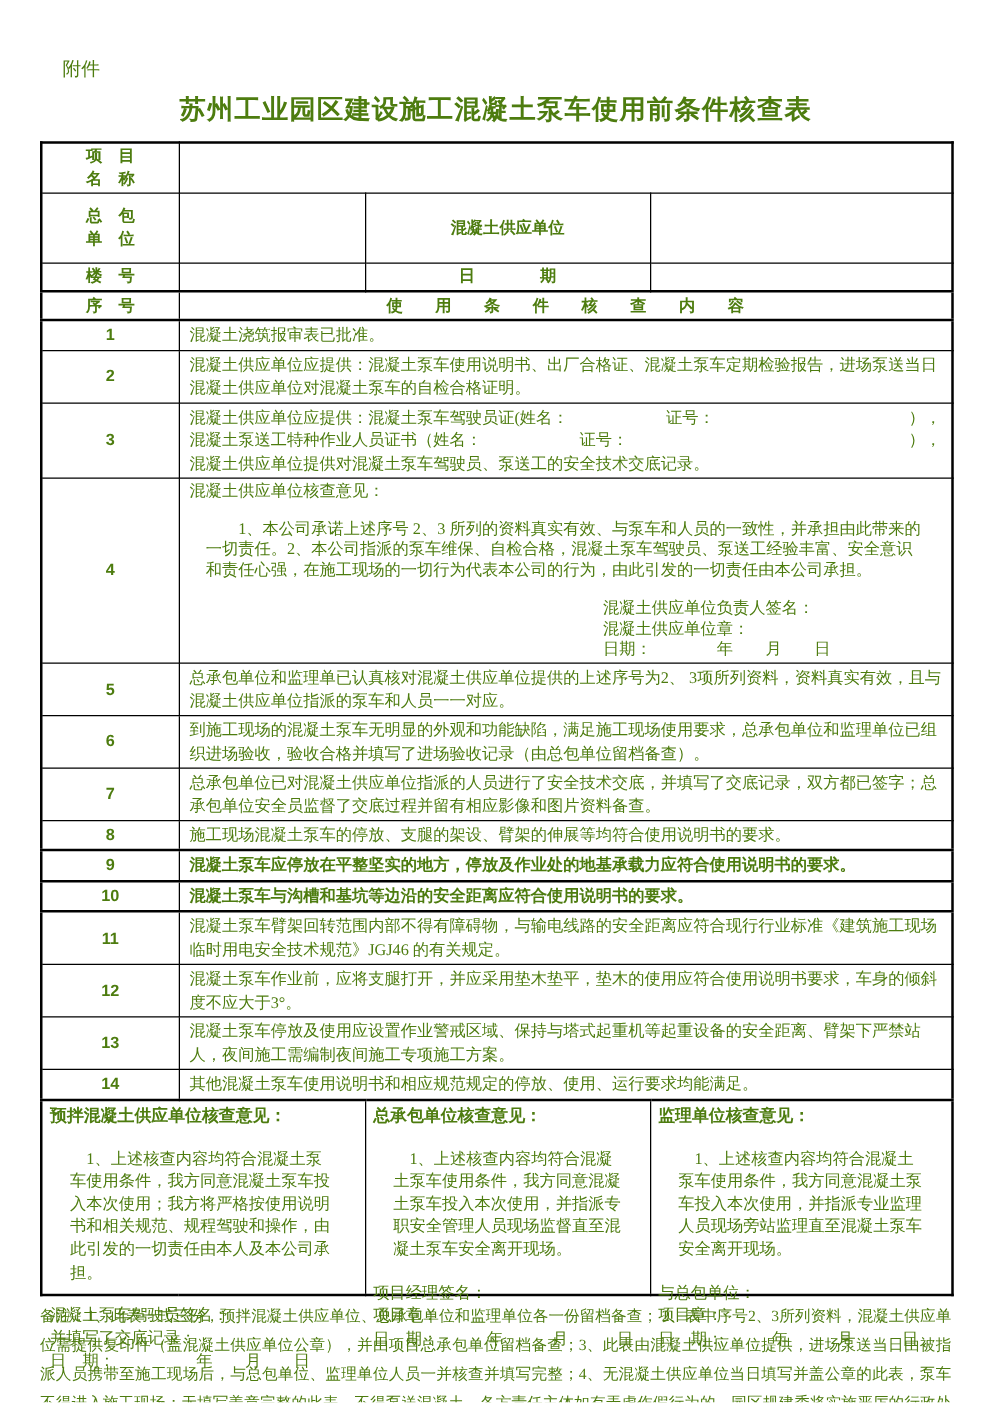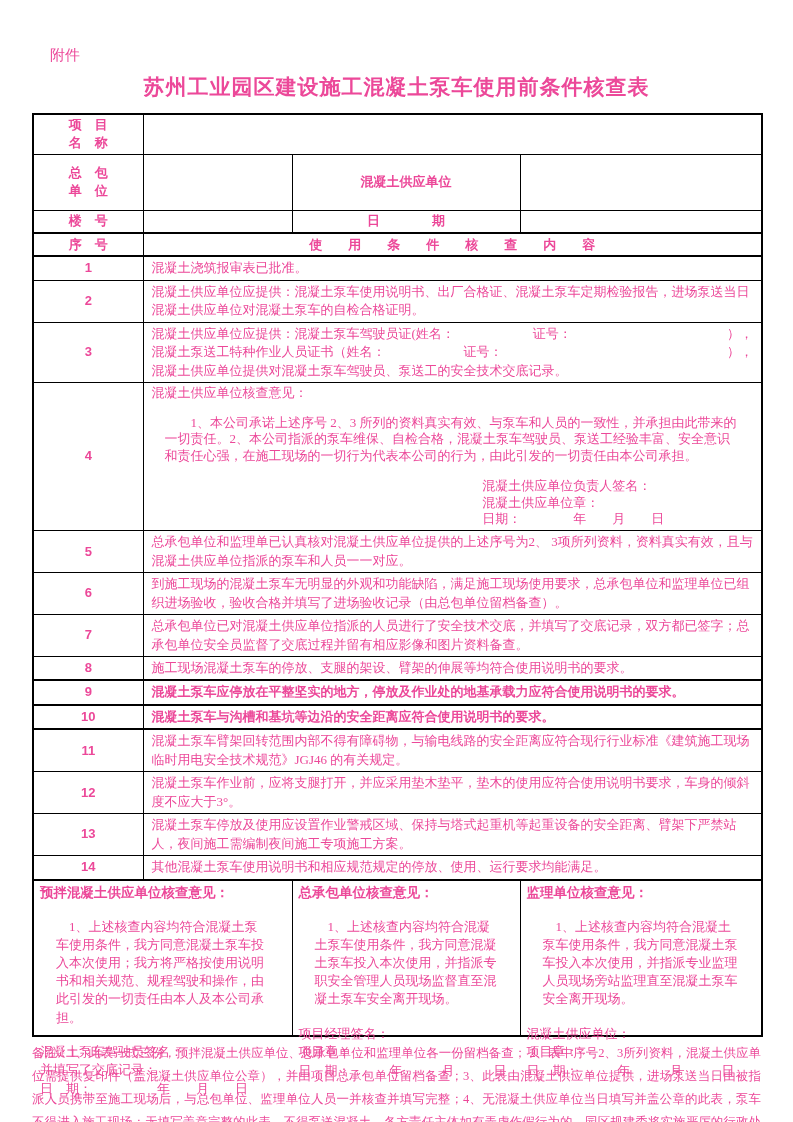--- a/index.html
+++ b/index.html
@@ -1,18 +1,18 @@
 <!DOCTYPE html>
 <html><head>
 <meta charset="utf-8">
 <style>
   * { box-sizing: border-box; }
   html, body { margin: 0; padding: 0; background: #ffffff; }
   .page {
-    width: 793px; height: 1122px; margin: 0 auto; background: #fff; color: #ec4899;
+    width: 793px; height: 1122px; margin: 0 auto; background: #fff; color: #4d7c0f;
     font-family: "Liberation Serif", "DejaVu Serif", serif;
     padding: 46px 32px 0 32px; overflow: hidden; position: relative;
   }
   .attachment { font-size: 15px; margin: 0 0 8px 18px; }
   .doc-title {
     font-family: Liberation Sans, sans-serif;
     font-weight: bold; font-size: 21px; text-align: center; margin: 6px 0 12px 0;
     letter-spacing: 1px;
   }
   table.form {
@@ -203,21 +203,21 @@
             <div>项目章：</div>
             <div>日　期：　　　年　　　月　　　日</div>
           </div>
         </div>
       </td>
       <td>
         <div class="review">
           <div class="rv-head">监理单位核查意见：</div>
           <p class="rv-body">1、上述核查内容均符合混凝土泵车使用条件，我方同意混凝土泵车投入本次使用，并指派专业监理人员现场旁站监理直至混凝土泵车安全离开现场。</p>
           <div class="rv-signs">
-            <div>混凝土供应单位：</div>
+            <div>与总包单位：</div>
             <div>项目章：</div>
             <div>日　期：　　　年　　　月　　　日</div>
           </div>
         </div>
       </td>
     </tr>
   </tbody>
     </table>
 
   <p class="notes">备注：1、此表一式三份，预拌混凝土供应单位、总承包单位和监理单位各一份留档备查； 2、表中序号2、3所列资料，混凝土供应单位需提供复印件（盖混凝土供应单位公章），并由项目总承包单位留档备查；3、此表由混凝土供应单位提供，进场泵送当日由被指派人员携带至施工现场后，与总包单位、监理单位人员一并核查并填写完整；4、无混凝土供应单位当日填写并盖公章的此表，泵车不得进入施工现场；无填写盖章完整的此表，不得泵送混凝土。各方责任主体如有弄虚作假行为的，园区规建委将实施严厉的行政处罚。5、现场负责监督、旁站的安全员和专监应留有施工现场泵车停放和使用过程中的相应影像和图片资料备查。6、泵车如有移位，应对其使用条件重新组织核查并填写此表。</p>

